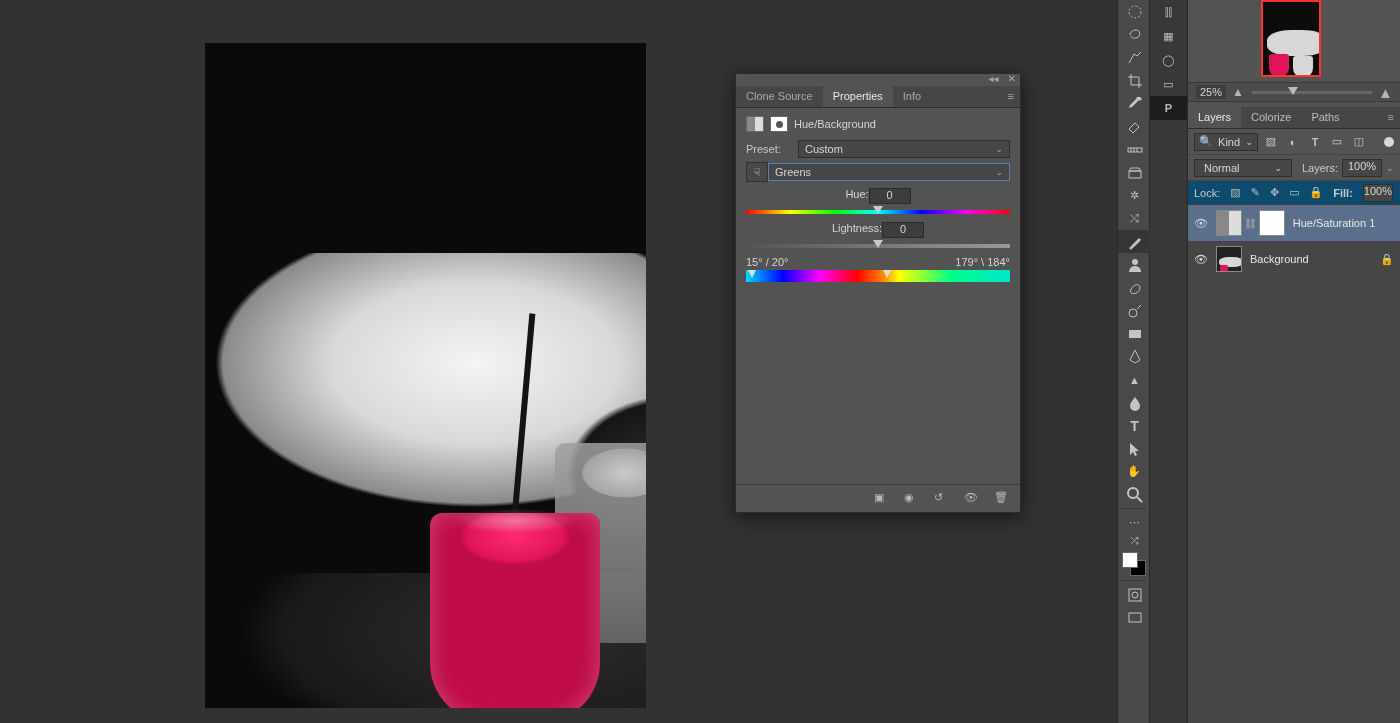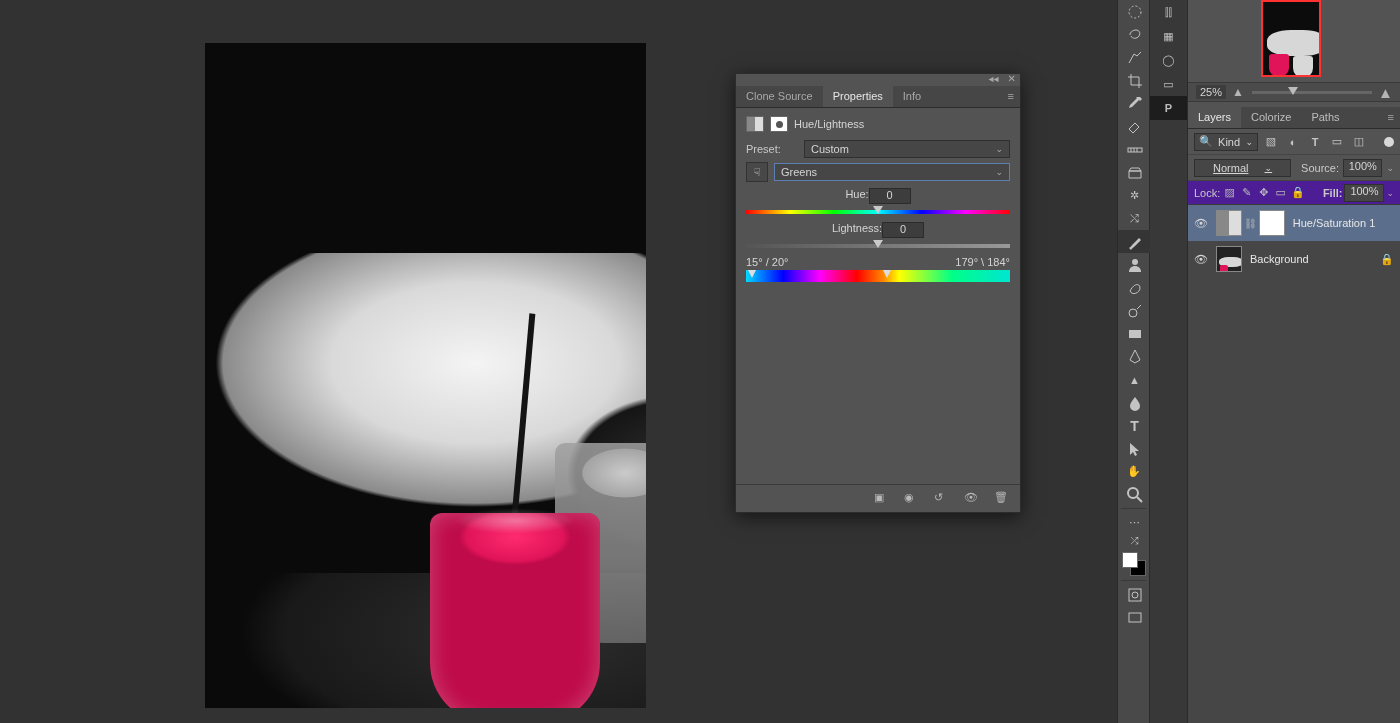--- a/index.html
+++ b/index.html
@@ -38,21 +38,21 @@
   .pp-tab.active { background:#535353; color:#e7e7e7; }
   .pp-menu-icon { margin-left:auto; padding:4px 6px; color:#a8a8a8; cursor:pointer; }
   .pp-body { padding:8px 10px; }
   .adj-header { display:flex; align-items:center; gap:6px; margin-bottom:8px; }
   .adj-icon { width:18px; height:16px; background:#3b3b3b; border:1px solid #666; display:flex; }
   .adj-icon .half { flex:1; } .adj-icon .half:first-child{background:#888;} .adj-icon .half:last-child{background:#ddd;}
   .mask-icon { width:18px; height:16px; background:#fff; border:1px solid #666; position:relative; }
   .mask-icon::after{content:"";position:absolute;left:5px;top:4px;width:7px;height:7px;border-radius:50%;background:#555;}
   .adj-title { color:#d5d5d5; }
 
-  .row { display:flex; align-items:center; gap:6px; margin:4px 0; }
+  .row { display:flex; align-items:center; margin:4px 0; }
   .row-label { width:52px; color:#c9c9c9; }
   .select { flex:1; height:18px; background:#464646; border:1px solid #2f2f2f; padding:1px 6px; color:#d5d5d5;
             display:flex; align-items:center; justify-content:space-between; cursor:pointer; }
   .select.highlighted { border:1px solid #5b7eb3; }
   .select .chev { color:#aaa; font-size:9px; }
 
   .hand-icon { width:22px; height:20px; background:#484848; border:1px solid #333; display:flex; align-items:center; justify-content:center; color:#ccc; }
 
   .slider-row { margin:6px 0 2px; }
   .slider-head { display:flex; justify-content:center; margin-bottom:2px; }
@@ -113,25 +113,25 @@
   .panel-tabs .ptab { padding:4px 10px 0; color:#bdbdbd; cursor:pointer; }
   .panel-tabs .ptab.active { background:#535353; color:#e8e8e8; }
   .panel-tabs .pmenu { margin-left:auto; padding:4px 6px; color:#a8a8a8; }
 
   .layer-options1 { position:absolute; left:0; top:129px; right:0; height:26px; background:#535353; display:flex; align-items:center; padding:0 6px; gap:4px; border-bottom:1px solid #444;}
   .layer-options1 .kind-sel { display:flex; align-items:center; width:64px; height:18px; background:#464646; border:1px solid #2f2f2f; padding:0 4px; justify-content:space-between;}
   .layer-options1 .fbtn { width:18px; height:18px; display:flex; align-items:center; justify-content:center; color:#c4c4c4; cursor:pointer;}
   .layer-options1 .toggle-dot { width:10px; height:10px; border-radius:50%; background:#d8d8d8; margin-left:auto; }
 
   .layer-options2 { position:absolute; left:0; top:155px; right:0; height:26px; background:#535353; display:flex; align-items:center; padding:0 6px; gap:4px; border-bottom:1px solid #444;}
-  .blend-sel { width:98px; height:18px; background:#464646; border:1px solid #2f2f2f; display:flex; align-items:center; justify-content:space-between; padding:0 18px;text-decoration:underline;}
+  .blend-sel { width:98px; height:18px; background:#464646; border:1px solid #2f2f2f; display:flex; align-items:center; justify-content:space-between; padding:0 9px;}
   .op-label{ margin-left:6px; color:#c9c9c9;}
   .pct-box{ width:40px; height:18px; background:#464646; border:1px solid #2f2f2f; text-align:center; }
 
-  .layer-options3 { position:absolute; left:0; top:181px; right:0; height:24px; background:#4c1d95; display:flex; align-items:center; padding:0 6px; gap:2px; border-bottom:1px solid #3a3a3a;}
+  .layer-options3 { position:absolute; left:0; top:181px; right:0; height:24px; background:#0c4a6e; display:flex; align-items:center; padding:0 6px; gap:10px; border-bottom:1px solid #3a3a3a;}
   .lock-label{ color:#c9c9c9; }
   .lock-ico { width:15px; height:15px; color:#b9b9b9; display:flex; align-items:center; justify-content:center; cursor:pointer;}
 
   .layer-list { position:absolute; left:0; top:205px; right:0; bottom:0; background:#464646; }
   .layer-row { display:flex; align-items:center; height:36px; padding:0 6px; gap:8px; }
   .layer-row.selected { background:#5b6e8c; }
   .eye { width:14px; text-align:center; color:#d5d5d5; cursor:pointer;}
   .thumb-pair { display:flex; gap:2px; align-items:center;}
   .thumb-adj { width:26px; height:26px; background:#3b3b3b; border:1px solid #888; display:flex; }
   .thumb-adj .h{flex:1;} .thumb-adj .h:first-child{background:#888;} .thumb-adj .h:last-child{background:#ddd;}
@@ -172,21 +172,21 @@
     <div class="pp-tab">Info</div>
     <div class="pp-menu-icon">≡</div>
   </div>
   <div class="pp-body">
     <div class="adj-header">
       <div class="adj-icon">
           <div class="half"></div>
           <div class="half"></div>
         </div>
       <div class="mask-icon"></div>
-      <div class="adj-title">Hue/Lightness</div>
+      <div class="adj-title">Hue/Background</div>
     </div>
 
     <div class="row">
       <div class="row-label">Preset:</div>
       <div class="select">
         <span>Custom</span>
         <span class="chev">⌄</span>
       </div>
     </div>
 
@@ -402,21 +402,21 @@
     <div class="fbtn">▭</div>
     <div class="fbtn">◫</div>
     <div class="toggle-dot"></div>
   </div>
 
   <div class="layer-options2">
     <div class="blend-sel">
       <span>Normal</span>
       <span style="font-size:9px;">⌄</span>
     </div>
-    <span class="op-label">Source:</span>
+    <span class="op-label">Layers:</span>
     <span class="pct-box">100%</span>
     <span style="font-size:9px;color:#aaa;">⌄</span>
   </div>
 
   <div class="layer-options3">
     <span class="lock-label">Lock:</span>
     <span class="lock-ico">▨</span>
     <span class="lock-ico">✎</span>
     <span class="lock-ico">✥</span>
     <span class="lock-ico">▭</span>

